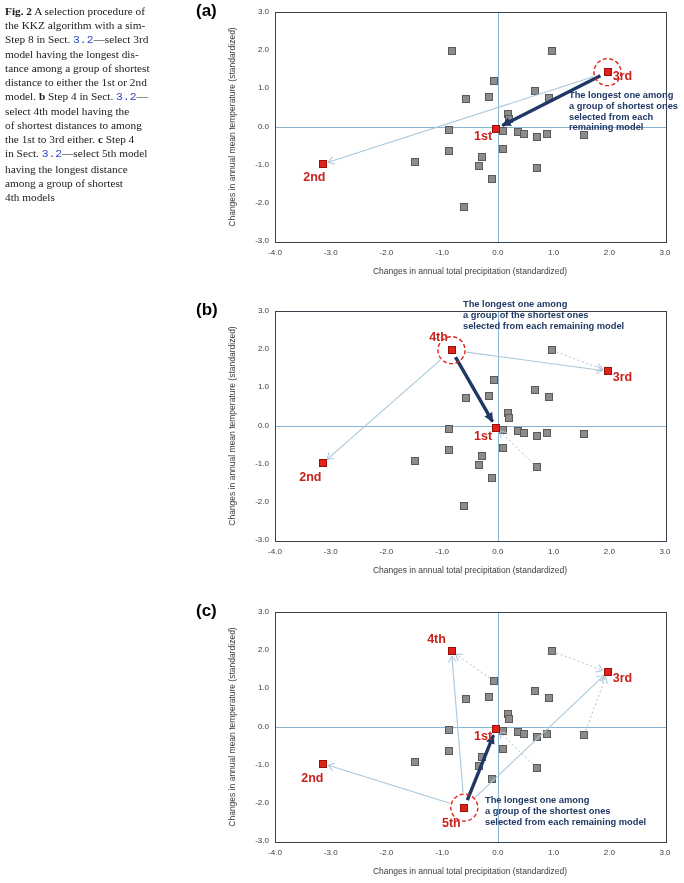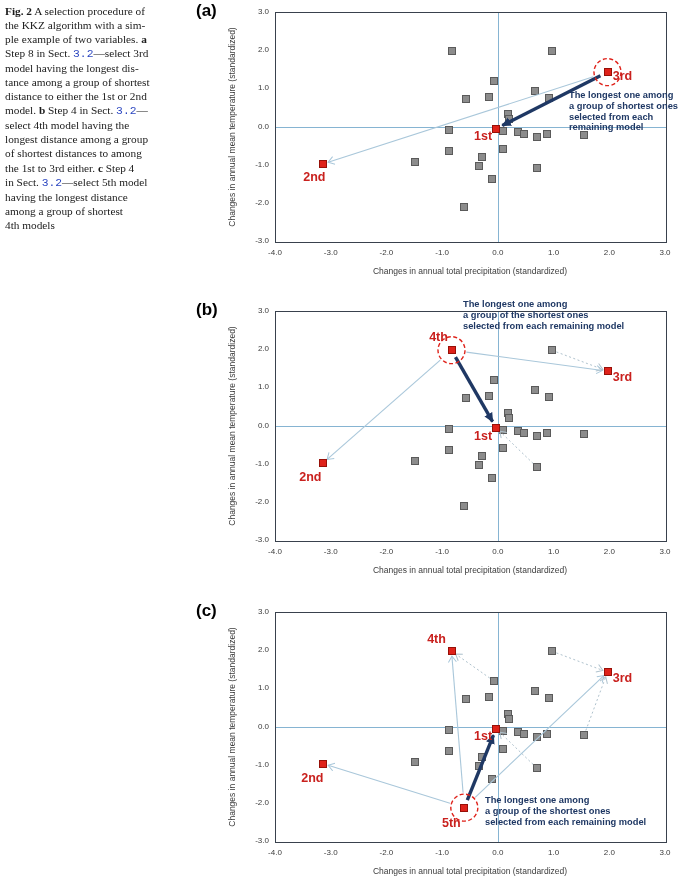--- a/index.html
+++ b/index.html
@@ -41,28 +41,26 @@
   .xtick{position:absolute;transform:translateX(-50%);font-size:8px;color:var(--tick);}
   .ytick{position:absolute;width:34px;text-align:right;font-size:8px;color:var(--tick);}
 </style>
 </head>
 <body>
 
 <div id="page">
   <div id="caption">
       <div class="cap-line"><span class="cap-b">Fig. 2</span><span>  A selection procedure of</span></div>
       <div class="cap-line"><span>the KKZ algorithm with a sim-</span></div>
-      <div class="cap-line"><span>ple example of two variables. </span><span class="cap-b">a</span></div>
       <div class="cap-line"><span>Step 8 in Sect. </span><span class="cap-l">3.2</span><span>—select 3rd</span></div>
       <div class="cap-line"><span>model having the longest dis-</span></div>
       <div class="cap-line"><span>tance among a group of shortest</span></div>
       <div class="cap-line"><span>distance to either the 1st or 2nd</span></div>
       <div class="cap-line"><span>model. </span><span class="cap-b">b</span><span> Step 4 in Sect. </span><span class="cap-l">3.2</span><span>—</span></div>
       <div class="cap-line"><span>select 4th model having the</span></div>
-      <div class="cap-line"><span>longest distance among a group</span></div>
       <div class="cap-line"><span>of shortest distances to among</span></div>
       <div class="cap-line"><span>the 1st to 3rd either. </span><span class="cap-b">c</span><span> Step 4</span></div>
       <div class="cap-line"><span>in Sect. </span><span class="cap-l">3.2</span><span>—select 5th model</span></div>
       <div class="cap-line"><span>having the longest distance</span></div>
       <div class="cap-line"><span>among a group of shortest</span></div>
       <div class="cap-line"><span>4th models</span></div>
     </div>
   <div id="figure">
       <div class="panel" style="top: 0px;">
         <div class="panel-label" style="left: 16px; top: 1px;">(a)</div>

